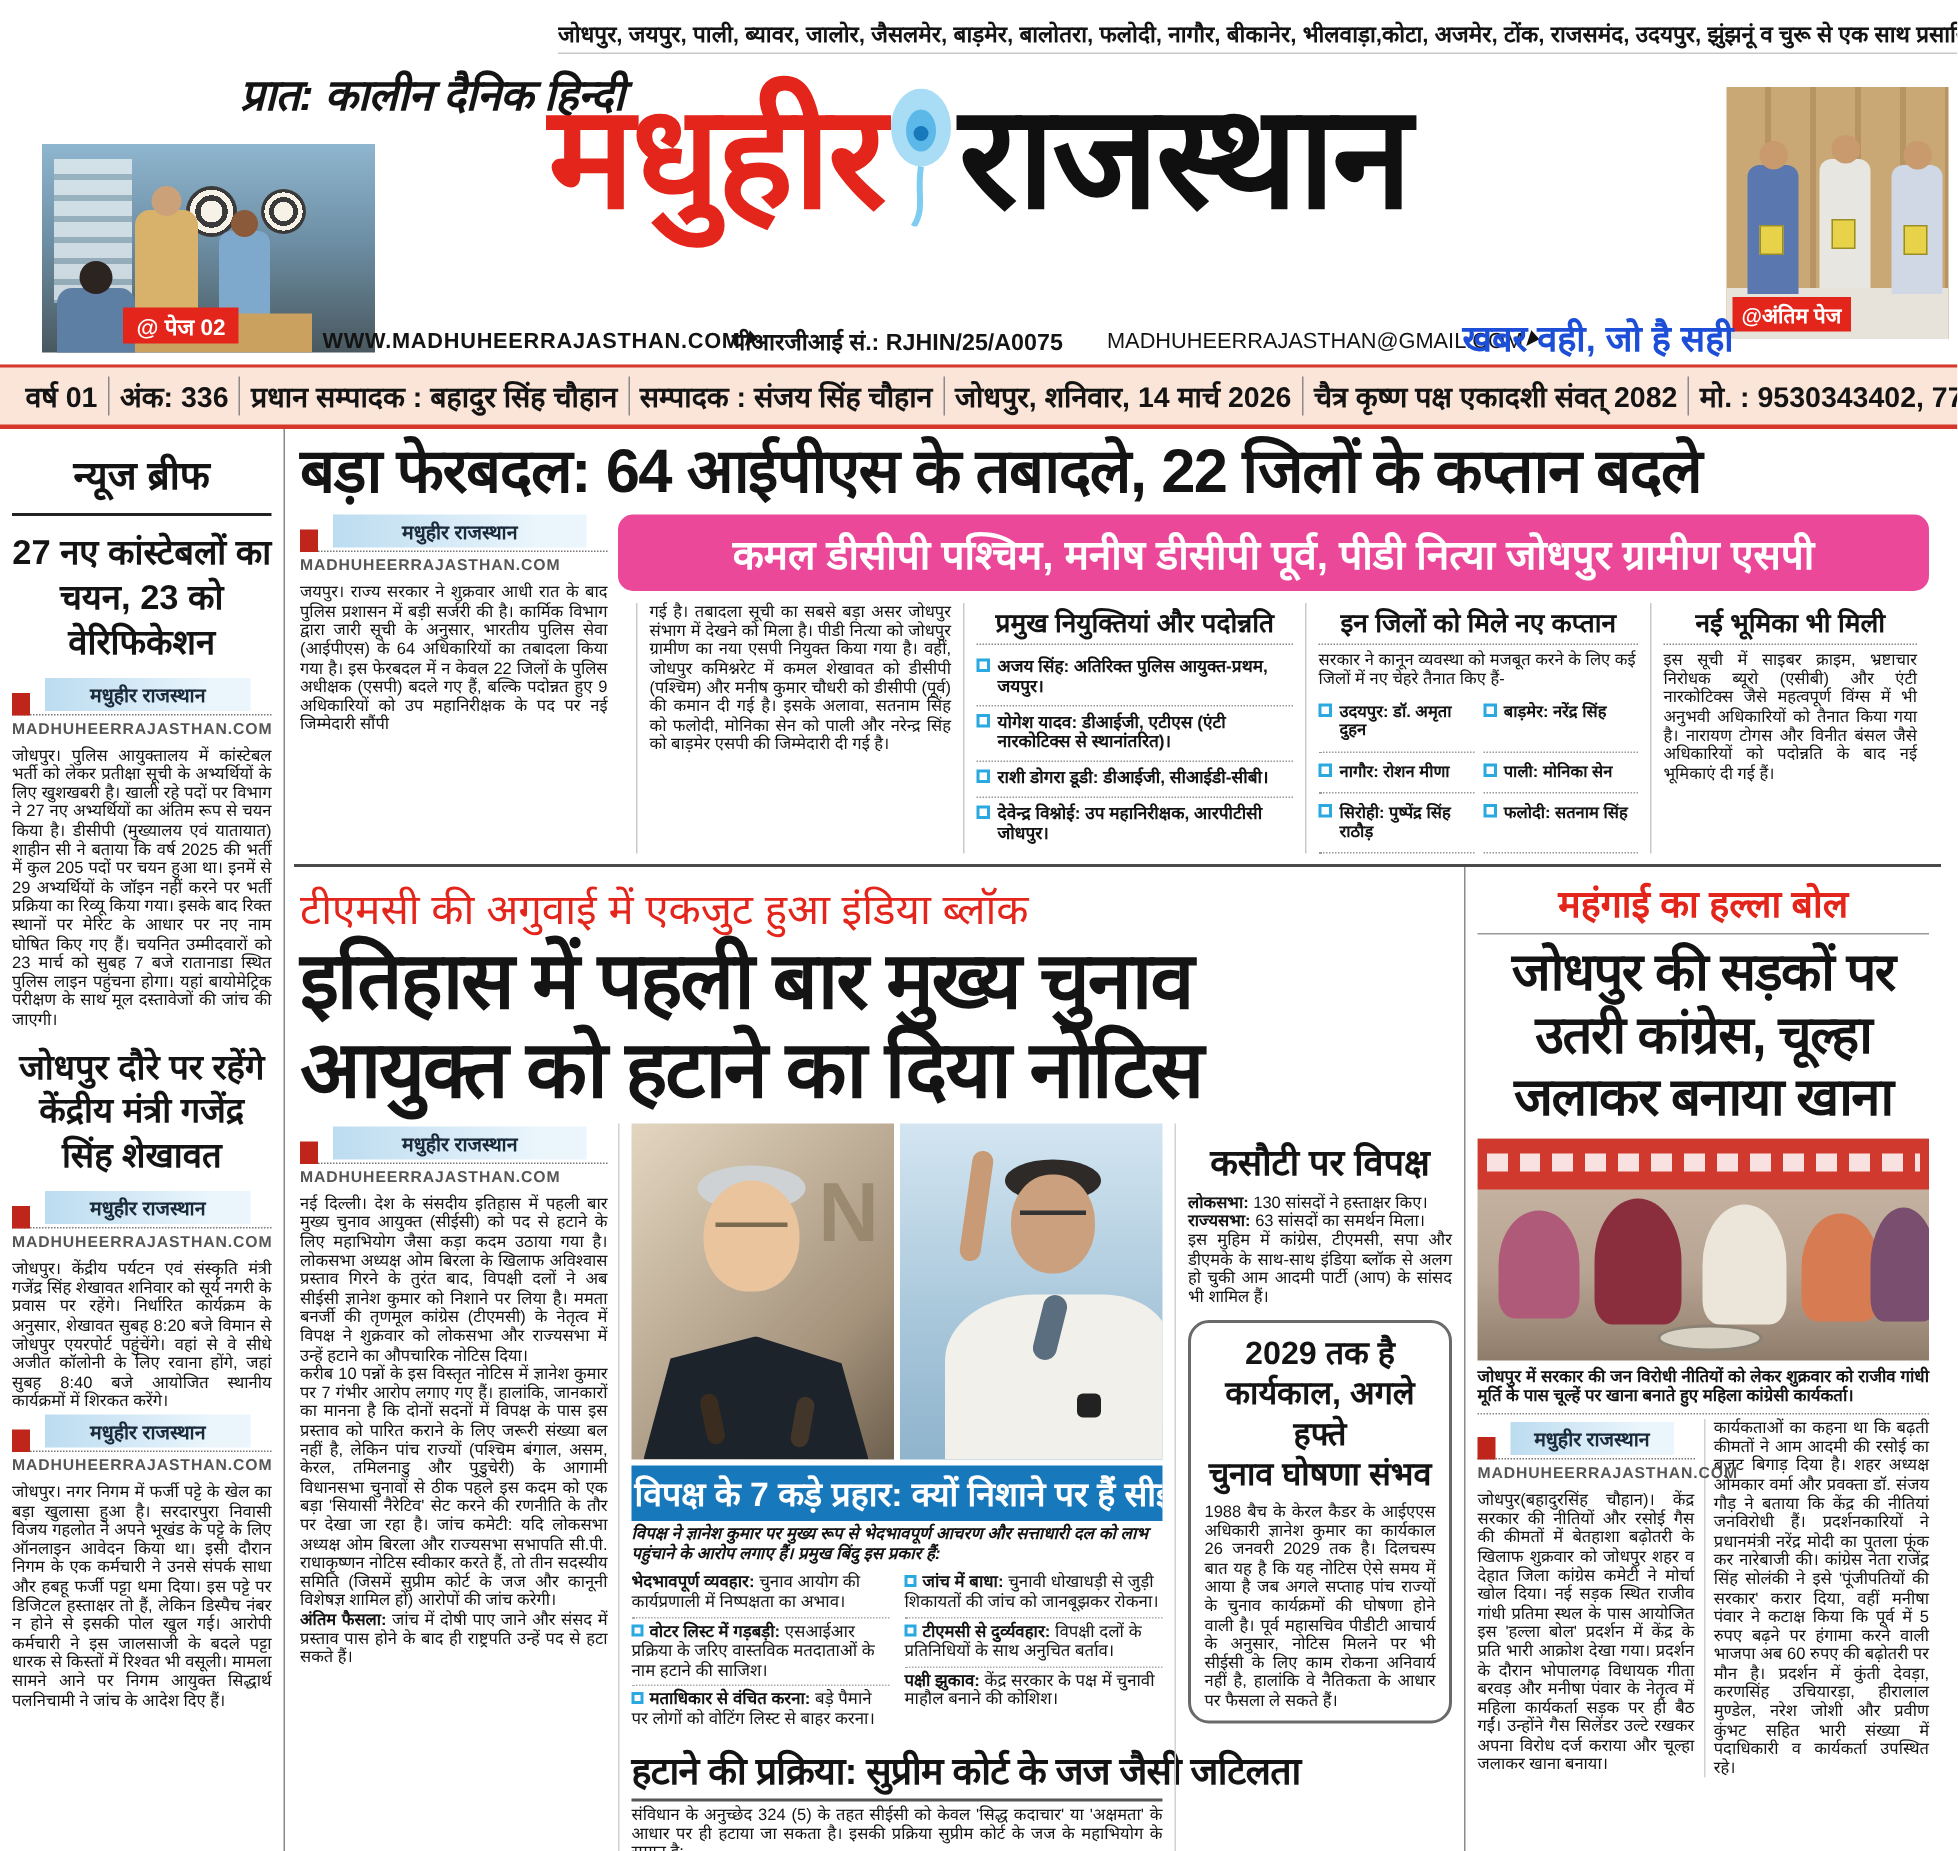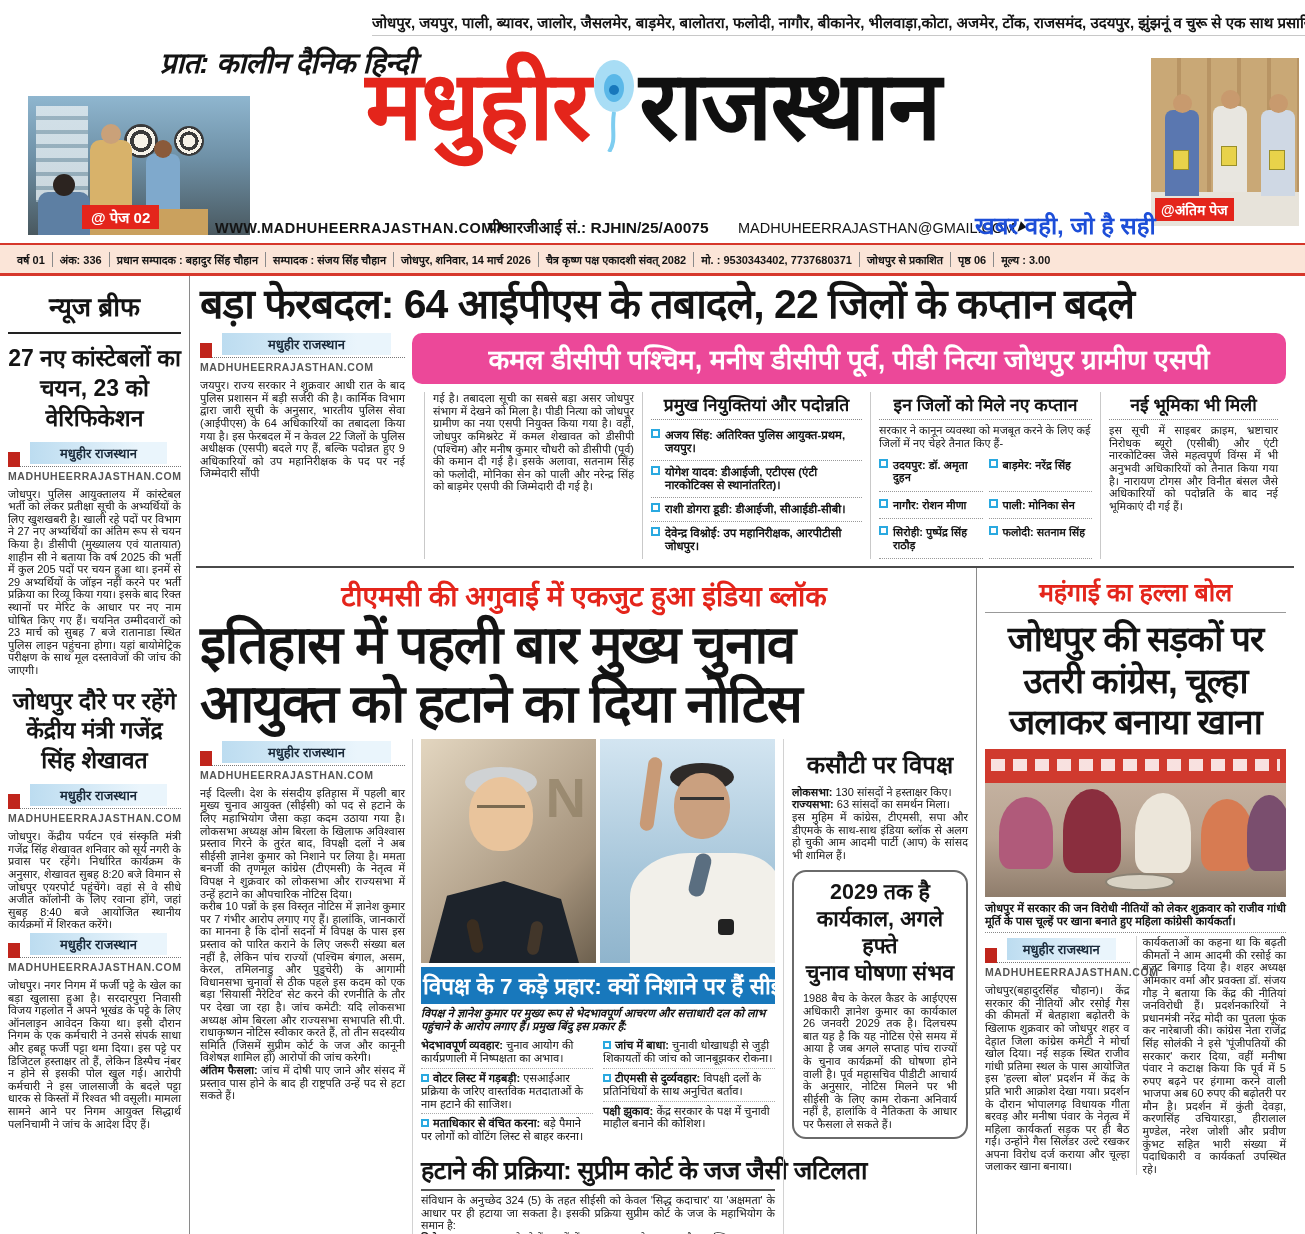--- a/index.html
+++ b/index.html
@@ -40,21 +40,21 @@
   .pb1 { left:22px; top:92px; } .pb2 { left:70px; top:88px; } .pb3 { left:118px; top:92px; }
   .photo-office .badge { left:4px; bottom:5px; font-size:14px; padding:2px 6px; }
   .mast-meta { position:absolute; left:0; right:0; top:212px; height:32px; }
   .mm-web { position:absolute; left:215px; top:8px; font-size:14.5px; font-weight:700; letter-spacing:.5px; }
   .mm-prgi { position:absolute; left:488px; top:4px; font-size:15.5px; font-weight:800; }
   .mm-mail { position:absolute; left:738px; top:8px; font-size:14.5px; font-weight:400; }
   .mm-slogan { position:absolute; left:975px; top:-4px; font-size:24px; font-weight:900; color:#1d4ed8; }
   .cursor { display:inline-block; width:0; height:0; border-left:7px solid #111; border-top:4px solid transparent; border-bottom:7px solid transparent; transform:rotate(18deg); margin-left:4px; }
 
   
-  .info-bar { display:flex; align-items:center; gap:0; height:33px; background:#fbe5d8; border-top:2px solid #d6372b; border-bottom:3px solid #d6372b; padding:0 10px; font-size:11px; font-weight:700; white-space:nowrap; overflow:hidden; }
+  .info-bar { display:flex; align-items:center; gap:0; height:43px; background:#fbe5d8; border-top:2px solid #d6372b; border-bottom:3px solid #d6372b; padding:0 10px; font-size:19px; font-weight:700; white-space:nowrap; overflow:hidden; }
   .info-item { padding:0 7px; }
   .info-item + .info-item { border-left:1px solid #8a8a8a; }
 
   
   .content { display:flex; height:958px; overflow:hidden; }
   .sidebar { width:190px; border-right:1px solid #8a8a8a; padding:4px 8px 0 8px; overflow:hidden; }
   .main-col { width:1104px; padding:0 0 0 6px; overflow:hidden; }
 
   
   .brief-title { text-align:center; font-size:26px; font-weight:900; padding:8px 0 8px; border-bottom:2px solid #222; }
@@ -88,21 +88,21 @@
   .appt-item { display:flex; align-items:flex-start; font-size:11.5px; font-weight:700; line-height:13px; padding:5px 0; border-bottom:1px dotted #999; }
   .appt-item:last-child { border-bottom:none; }
   .cap-intro { font-size:11px; line-height:12.8px; padding-bottom:2px; }
   .cap-grid { display:grid; grid-template-columns:1fr 1fr; column-gap:6px; }
   .cap-item { display:flex; align-items:flex-start; font-size:11px; font-weight:700; line-height:12.5px; padding:7px 0; border-bottom:1px dotted #999; }
   .hr-heavy { border-top:2px solid #4a4a4a; margin:7px 0 0; }
 
   
   .bottom-row { display:flex; }
   .cec { width:781px; border-right:1px solid #8a8a8a; padding:4px 8px 0 4px; }
-  .kicker { color:#e4251b; text-align:center; font-size:28px; font-weight:700; padding:4px 0 2px; }
+  .kicker { color:#e4251b; font-size:28px; font-weight:400; padding:4px 0 2px; }
   .cec-headline { font-size:53px; font-weight:900; letter-spacing:-1.5px; line-height:1.1; }
   .cec-body { display:flex; margin-top:6px; }
   .colA { width:212px; padding-right:7px; }
   .colB { width:371px; padding:0 8px; border-left:1px solid #d2d2d2; }
   .colC { flex:1; padding-left:8px; border-left:1px solid #d2d2d2; }
   .cec-photo { display:flex; gap:4px; height:224px; margin-bottom:4px; }
   .panel { flex:1; position:relative; overflow:hidden; }
   .panel-l { background:linear-gradient(135deg,#e3d6c0 0%,#a59residue 0%,#a5937c 70%,#6d604e 100%); background:linear-gradient(135deg,#e3d6c0 0%,#a5937c 70%,#6d604e 100%); }
   .pl-letter { position:absolute; right:10px; top:26px; font-size:56px; font-weight:900; color:#8f7f64; opacity:.7; }
   .pl-head { position:absolute; left:48px; top:38px; width:64px; height:74px; border-radius:50% 50% 46% 46%; background:#e9c49c; }

